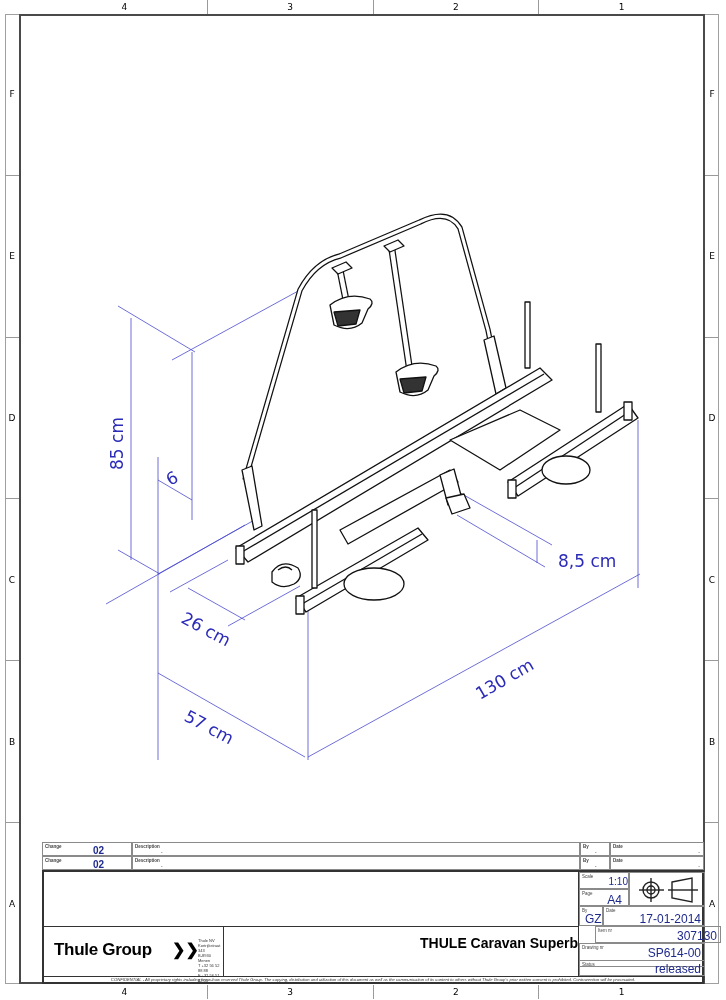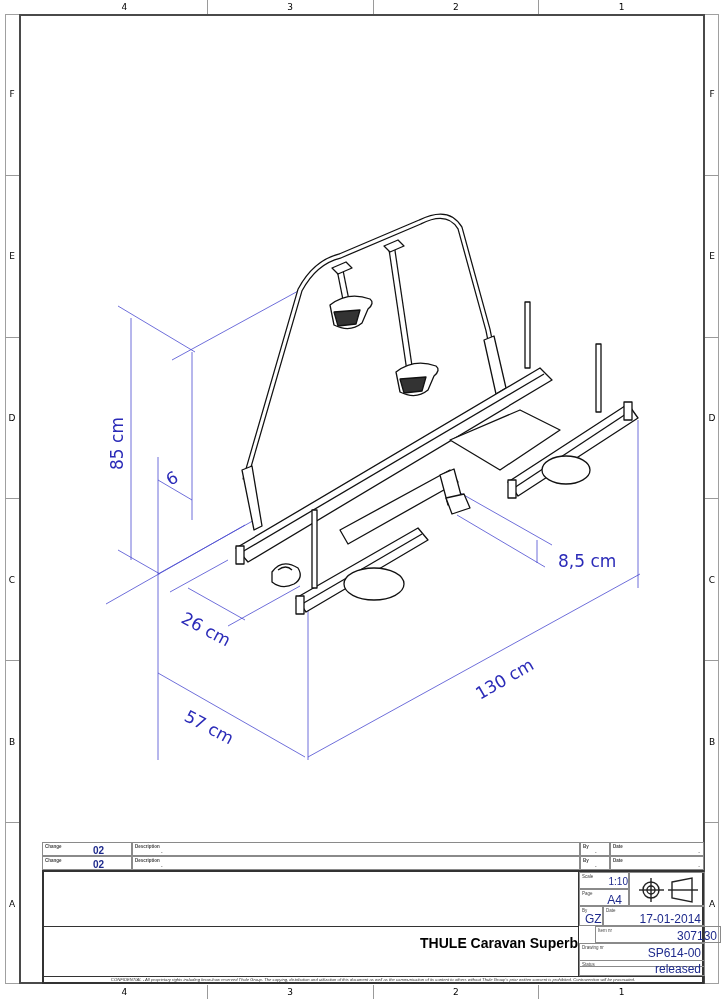--- a/index.html
+++ b/index.html
@@ -185,20 +185,31 @@
   <div class="cell" style="left:568px; top:14px; width:94px; height:14px;">
     <span class="lbl">Date</span>
     <span class="dot" style="right:3px; top:5px;">.</span>
   </div>
 </div>
 
 <div class="tb" style="top:870px; height:114px; border:2px solid #333;">
 
   <div class="abs" style="left:0; top:54px; width:534px; border-top:1.5px solid #333;"></div>
 
+  <div class="abs" style="left:0; top:54px; width:180px; height:50px; border-right:1.5px solid #333; box-sizing:border-box;">
+    <span class="abs" style="left:10px; top:14px; font-size:17px; font-weight:bold; letter-spacing:-0.3px;">Thule Group</span>
+    <span class="abs" style="left:128px; top:14px; font-size:16px; font-weight:bold;">❯❯</span>
+    <div class="abs" style="left:154px; top:12px; font-size:4px; line-height:5px; color:#333;">
+      <div>Thule NV</div>
+      <div>Kortrijkstraat 343</div>
+      <div>B-8930 Menen</div>
+      <div>T +32 56 52 88 88</div>
+      <div>F +32 56 51 02 05</div>
+    </div>
+  </div>
 
   <div class="abs" style="left:180px; top:54px; width:354px; height:50px; text-align:right; font-weight:bold; font-size:14px; line-height:16px; padding-top:9px; box-sizing:border-box;">
     <div>THULE Caravan Superb</div>
   </div>
 
   <div class="abs" style="left:534px; top:0; width:126px; height:104px; border-left:1.5px solid #333; box-sizing:border-box;">
     <div class="cell" style="left:0; top:0; width:50px; height:17px;">
       <span class="lbl">Scale</span>
       <span class="abs blue-val" style="right:0; top:3px; font-size:10px;">1:10</span>
     </div>

